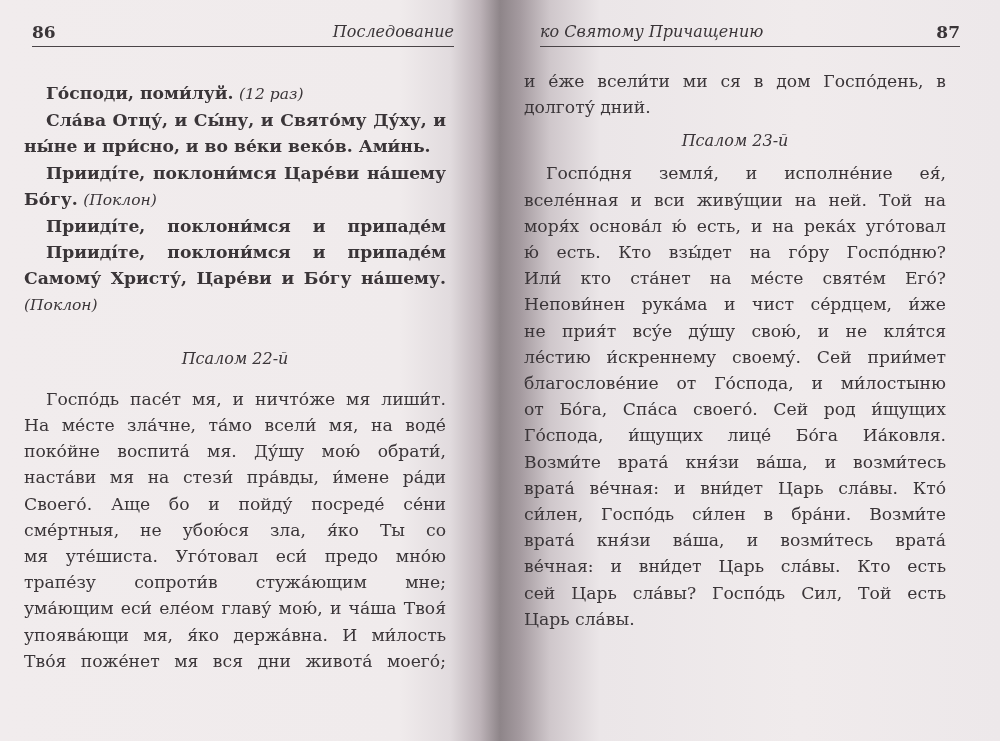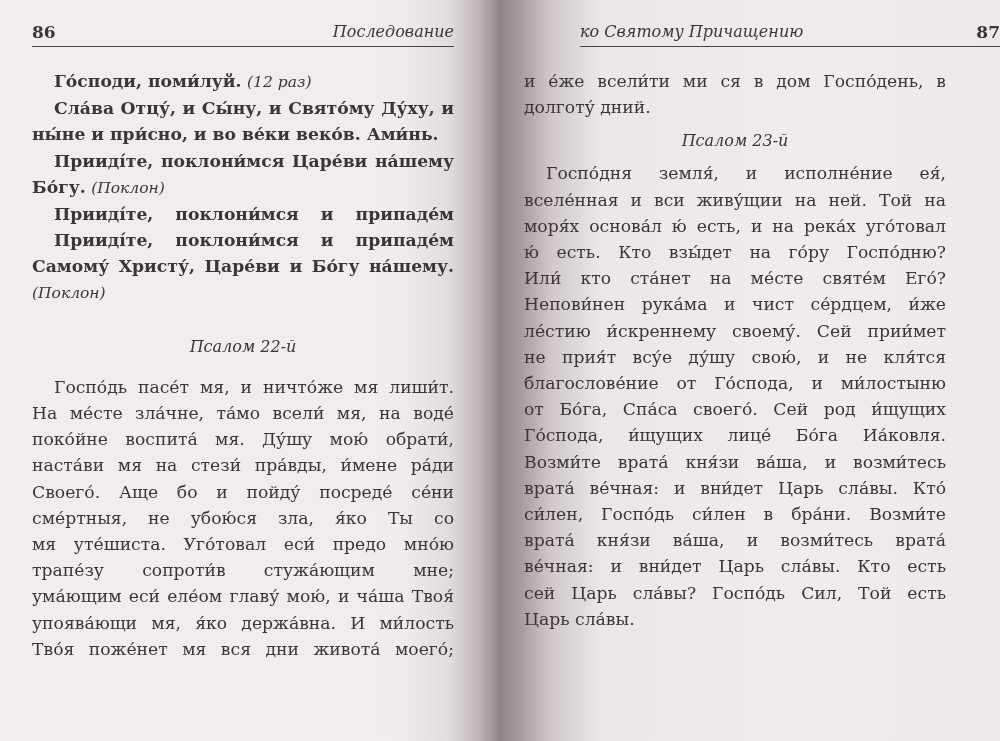--- a/index.html
+++ b/index.html
@@ -21,27 +21,27 @@
     }
     .page.right {
       background: linear-gradient(to right, #8e8589 0%, #a49a9f 4%, #cfc7cb 10%, #ebe6e8 20%, #f0ebec 60%, #ede8ea 100%);
     }
     .header {
       position: absolute; top: 20px; height: 26px;
       border-bottom: 1.5px solid #4a4447;
       display: flex; align-items: center; justify-content: space-between; gap: 43px;
     }
     .left .header { left: 32px; width: 422px; }
-    .right .header { left: 540px; width: 420px; left: 40px; margin-left: 40px; }
+    .right .header { left: 540px; width: 420px; left: 40px; }
     .page-num { font-weight: bold; font-size: 17px; padding-bottom: 3px; }
     .running-title { font-style: italic; font-size: 16px; padding-bottom: 3px; }
     .body-text {
       position: absolute; top: 68px; font-size: 17.2px; line-height: 26.2px;
     }
-    .left .body-text { left: 32px; width: 422px; }
+    .left .body-text { left: 24px; width: 422px; margin-top: 12px; }
     .right .body-text { left: 24px; width: 422px; }
     .line { display: block; white-space: nowrap; text-align: justify; text-align-last: justify; }
     .line.last { text-align-last: left; }
     .indent { padding-left: 22px; }
     .ital { font-style: italic; font-size: 15.5px; }
     .heading { display: block; text-align: center; font-style: italic; font-size: 16px; line-height: 26px; }
     .gap { display: block; height: 14px; }
     .heading-left { display:block; font-style: italic; font-size: 16px; padding-left: 22px; }
   </style>
 </head>
@@ -92,22 +92,22 @@
       <span class="line last">долготу́ дний.</span>
       <span class="gap" style="height:8px"></span>
       <span class="heading">Псалом 23-й</span>
       <span class="gap" style="height:6px"></span>
       <span class="line indent">Госпо́дня земля́, и исполне́ние ея́,</span>
       <span class="line">вселе́нная и вси живу́щии на ней. Той на</span>
       <span class="line">моря́х основа́л ю́ есть, и на река́х уго́товал</span>
       <span class="line">ю́ есть. Кто взы́дет на го́ру Госпо́дню?</span>
       <span class="line">Или́ кто ста́нет на ме́сте святе́м Его́?</span>
       <span class="line">Непови́нен рука́ма и чист се́рдцем, и́же</span>
+      <span class="line">не прия́т всу́е ду́шу свою́, и не кля́тся</span>
       <span class="line">ле́стию и́скреннему своему́. Сей прии́мет</span>
-      <span class="line">не прия́т всу́е ду́шу свою́, и не кля́тся</span>
       <span class="line">благослове́ние от Го́спода, и ми́лостыню</span>
       <span class="line">от Бо́га, Спа́са своего́. Сей род и́щущих</span>
       <span class="line">Го́спода, и́щущих лице́ Бо́га Иа́ковля.</span>
       <span class="line">Возми́те врата́ кня́зи ва́ша, и возми́тесь</span>
       <span class="line">врата́ ве́чная: и вни́дет Царь сла́вы. Кто́</span>
       <span class="line">си́лен, Госпо́дь си́лен в бра́ни. Возми́те</span>
       <span class="line">врата́ кня́зи ва́ша, и возми́тесь врата́</span>
       <span class="line">ве́чная: и вни́дет Царь сла́вы. Кто есть</span>
       <span class="line">сей Царь сла́вы? Госпо́дь Сил, Той есть</span>
       <span class="line last">Царь сла́вы.</span>

